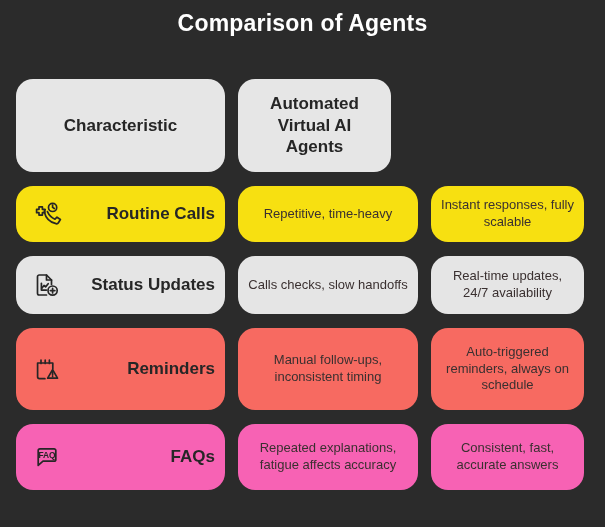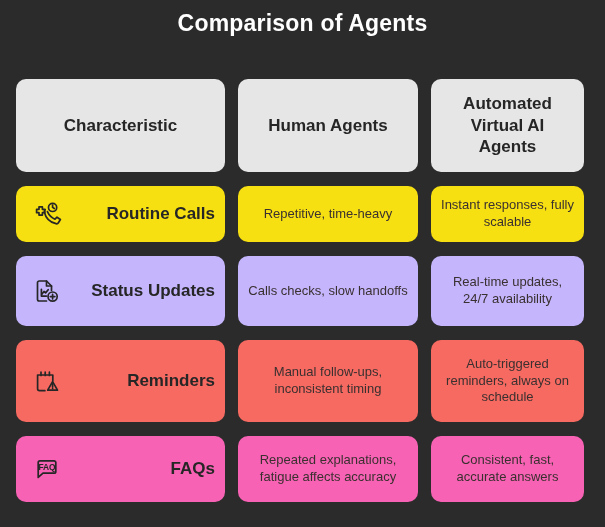--- a/index.html
+++ b/index.html
@@ -36,21 +36,21 @@
     left: 16px;
     top: 79px;
     width: 568px;
   }
   .row {
     display: flex;
     gap: 13px;
     margin-bottom: 14px;
   }
   .cell {
-    border-radius: 10px;
+    border-radius: 17px;
     box-sizing: border-box;
     display: flex;
     align-items: center;
     justify-content: center;
     text-align: center;
     padding: 0 10px;
     color: #2b2b2b;
   }
   .col1 { width: 209px; flex: 0 0 209px; }
   .col2 { width: 180px; flex: 0 0 180px; }
@@ -82,21 +82,21 @@
     text-align: left;
   }
   .desc {
     font-size: 13px;
     font-weight: normal;
     color: #3a3030;
     line-height: 1.35;
   }
 
   .r-yellow .cell { background: #f7e011; height: 56px; }
-  .r-orange .cell { background: #c4b5fd; height: 70px; }
+  .r-orange .cell { background: #e5e5e5; height: 58px; }
   .r-red    .cell { background: #f76a61; height: 82px; }
   .r-pink   .cell { background: #f762b4; height: 66px; }
   .r-pink { margin-bottom: 0; }
 
   .icon {
     flex: 0 0 auto;
     width: 34px;
     height: 34px;
     display: block;
   }
@@ -106,21 +106,20 @@
 <body>
 
 <div class="page">
 
   <div class="title">Comparison of Agents</div>
 
   <div class="grid">
 
     <div class="row row-head">
       <div class="cell col1">Characteristic</div>
-      <div class="cell col2">Human Agents</div>
       <div class="cell col3">Automated Virtual AI Agents</div>
     </div>
 
     <div class="row row-body r-yellow">
       <div class="cell col1">
         <span class="icon">
           <svg viewBox="0 0 34 34" fill="none" stroke="#262626" stroke-width="1.7" stroke-linecap="round" stroke-linejoin="round">
             <path d="M6.6 12.3h2.4V9.9h3.4v2.4h2.4v3.4h-2.4v2.4H9V15.7H6.6z"></path>
             <circle cx="22.6" cy="10.4" r="4.1"></circle>
             <path d="M22.6 8v2.4l1.7 1.1"></path>

